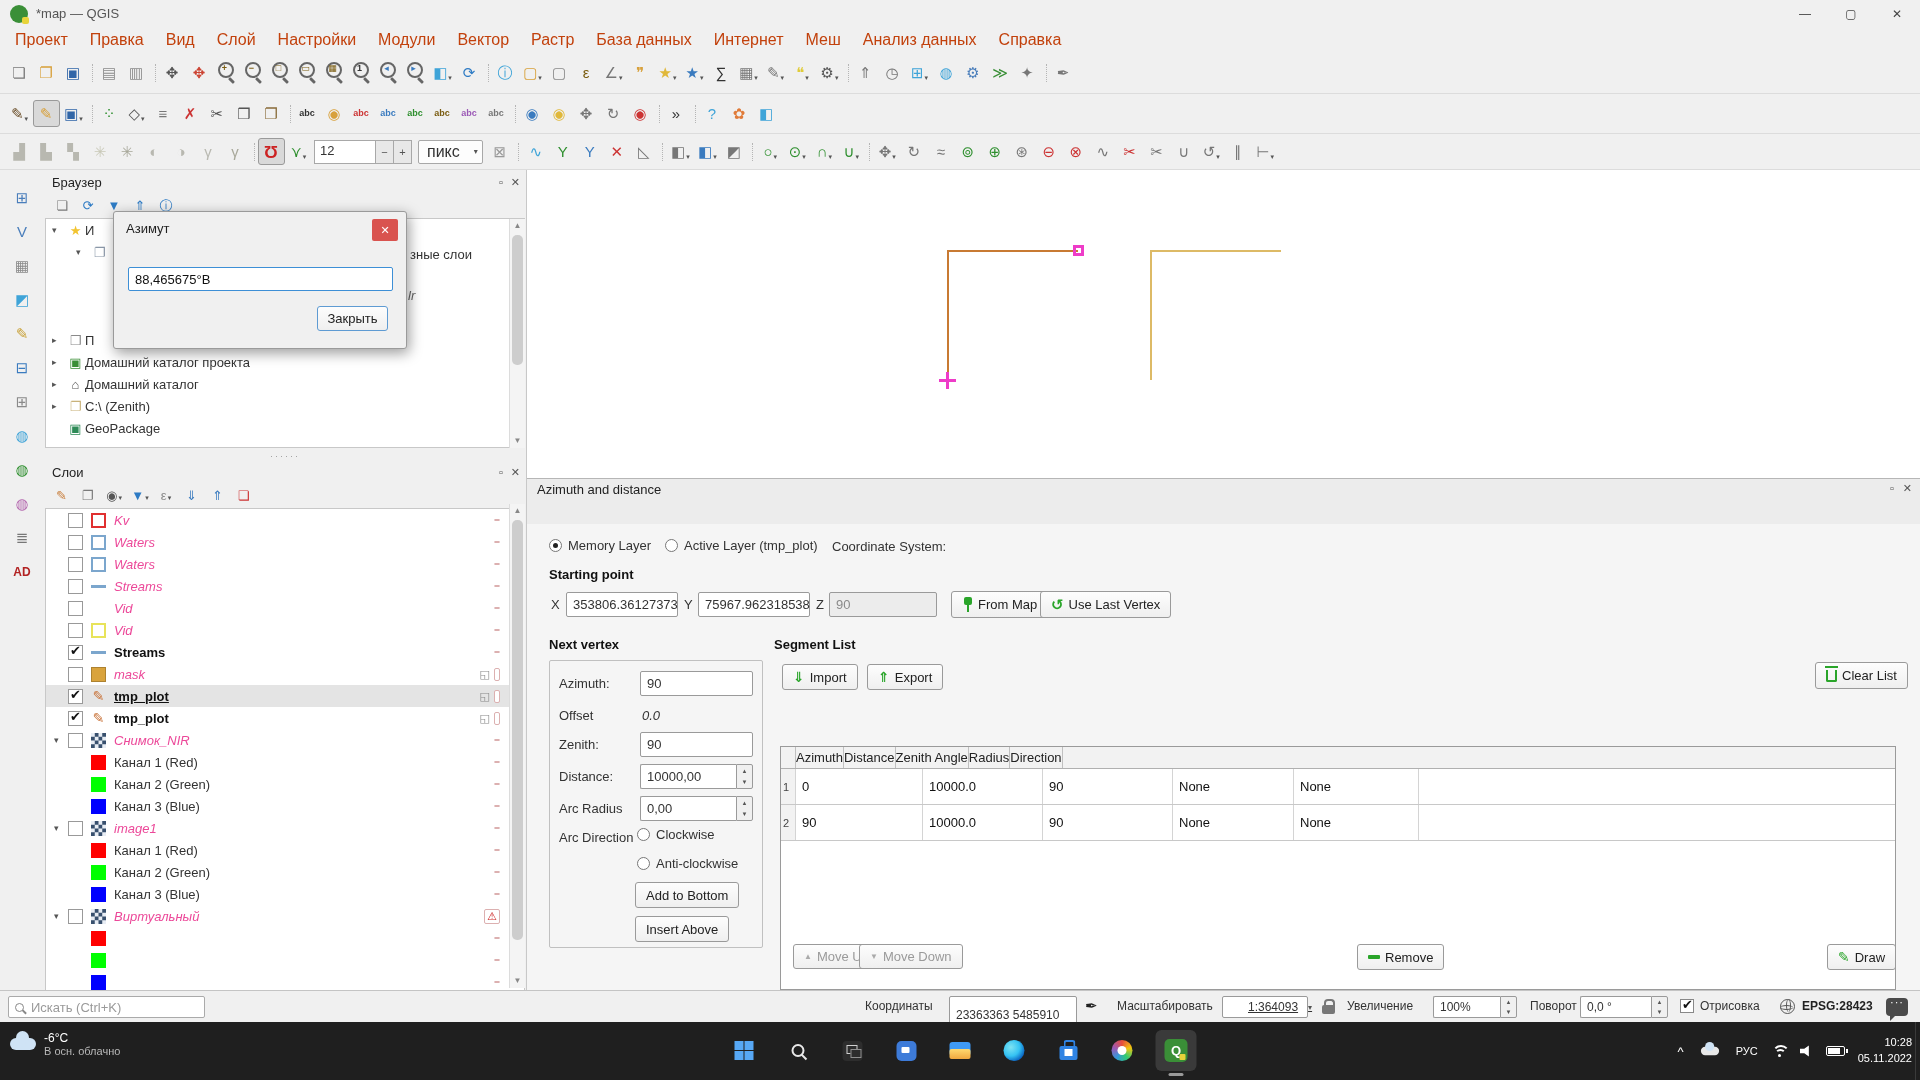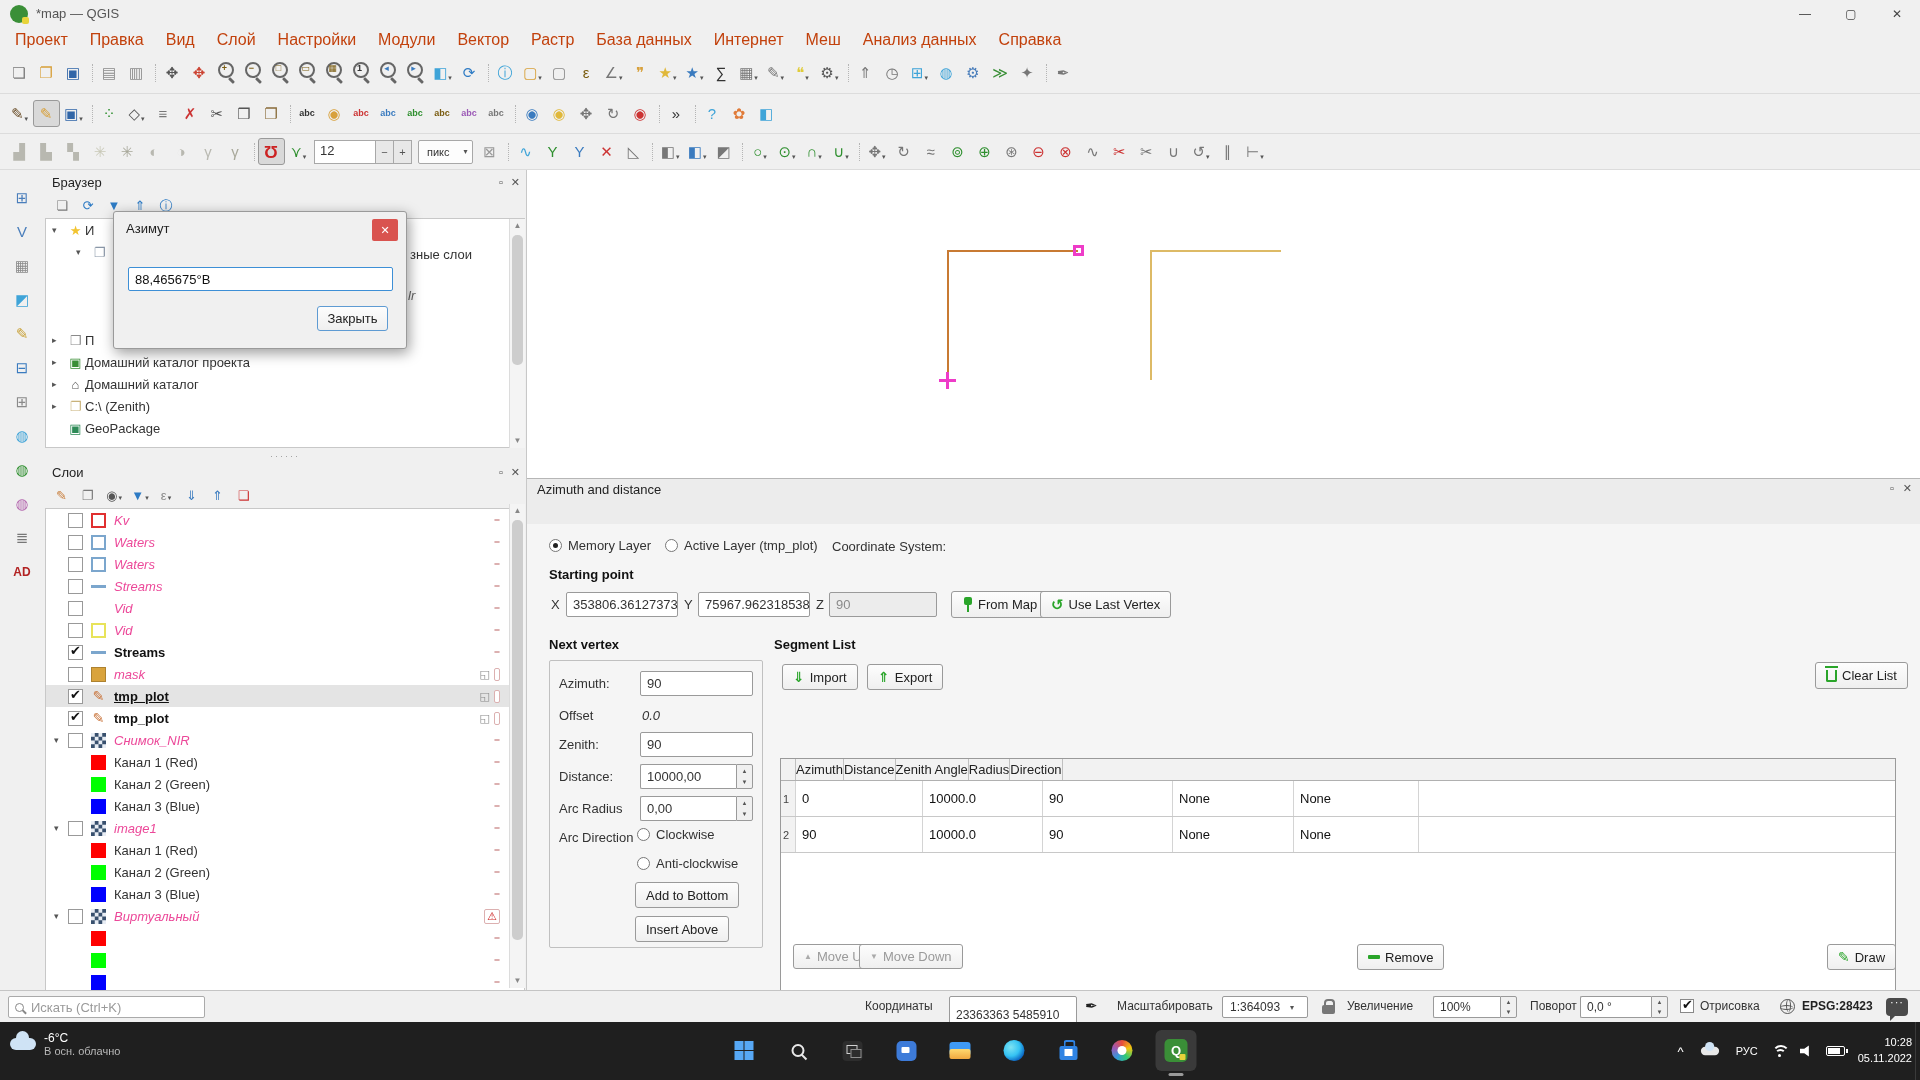--- a/index.html
+++ b/index.html
@@ -29,21 +29,21 @@
   .tbi.sep::after{content:"";width:0;height:18px;border-left:1px dotted #b5b5b5;}
   .tbi.pressed{background:#d9d9d9;border:1px solid #9a9a9a;}
   .tbi.magnet .g{transform:rotate(180deg);font-weight:bold;font-size:17px;}
   .tbi.mag .g{position:absolute;top:4px;left:6px;width:11px;height:11px;font-size:9px;font-weight:bold;display:flex;align-items:center;justify-content:center;}
   .tbi.mag::before{content:"";position:absolute;top:3px;left:5px;width:12px;height:12px;border:2px solid #666;border-radius:50%;}
   .tbi.mag::after{content:"";position:absolute;bottom:4px;right:5px;width:7px;height:3px;background:#666;transform:rotate(45deg);border-radius:1px;}
   .tb-spin{display:inline-flex;align-items:center;height:24px;margin:0 2px;flex:none;}
   .tb-spin .val{width:62px;height:24px;background:#fff;border:1px solid #a8a8a8;padding:2px 5px;font-size:13px;}
   .tb-spin .sbtn{width:18px;height:24px;background:#e8e8e8;border:1px solid #a8a8a8;border-left:none;display:flex;align-items:center;justify-content:center;font-size:11px;color:#555;}
   .tb-combo{display:inline-flex;align-items:center;height:24px;background:#fdfdfd;border:1px solid #a8a8a8;border-radius:2px;margin:0 4px;padding:0 4px 0 8px;flex:none;}
-  .tb-combo .cv{font-size:11px;color:#333;margin-right:14px;}
+  .tb-combo .cv{font-size:16px;color:#333;margin-right:14px;}
   .tb-combo .ca{font-size:8px;color:#555;}
   
   #leftbar{position:absolute;left:0;top:170px;width:44px;height:820px;background:#f0f0f0;display:flex;flex-direction:column;align-items:center;padding-top:14px;gap:7px;}
   #leftbar .tbi.adbadge .g{font-size:12px;font-weight:bold;letter-spacing:0;}
   
   .panel{position:absolute;background:#f0f0f0;border-right:1px solid #c8c8c8;}
   .panel-header{height:22px;display:flex;align-items:center;padding:2px 6px 0 8px;font-size:13px;color:#222;}
   .panel-header .pbtns{margin-left:auto;display:flex;gap:8px;}
   .panel-header .pbtns span{font-size:11px;color:#555;}
   .panel-tools{height:26px;display:flex;align-items:center;padding-left:6px;gap:2px;}
@@ -103,21 +103,21 @@
   .fld.disabled{background:#ececec;color:#8a8a8a;}
   .btn{background:linear-gradient(#fdfdfd,#efefef);border:1px solid #9a9a9a;border-radius:3px;display:inline-flex;align-items:center;justify-content:center;font-size:13px;color:#222;gap:5px;padding:0 10px;}
   .btn.disabled{color:#9a9a9a;}
   .bold-lab{font-weight:bold;font-size:13px;color:#111;}
   .groupbox{position:absolute;border:1px solid #c0c0c0;border-radius:2px;}
   .spin{display:flex;}
   .spin .fld{flex:1;border-right:none;border-radius:2px 0 0 2px;}
   .spin .arrows{width:17px;border:1px solid #9a9a9a;border-radius:0 2px 2px 0;background:#f0f0f0;display:flex;flex-direction:column;}
   .spin .arrows span{flex:1;font-size:6px;color:#555;display:flex;align-items:center;justify-content:center;}
   
-  #seg-table{position:absolute;left:253px;top:234px;width:1116px;height:244px;background:#fff;border:1px solid #9a9a9a;overflow:hidden;}
+  #seg-table{position:absolute;left:253px;top:222px;width:1116px;height:244px;background:#fff;border:1px solid #9a9a9a;overflow:hidden;}
   .shead{display:flex;height:22px;border-bottom:1px solid #b0b0b0;background:#f2f2f2;}
   .shead .hc{border-right:1px solid #c0c0c0;display:flex;align-items:center;justify-content:center;font-size:13px;color:#222;}
   .srow{display:flex;height:36px;border-bottom:1px solid #c8c8c8;}
   .srow .sc{border-right:1px solid #d4d4d4;display:flex;align-items:center;padding-left:6px;font-size:13px;color:#111;}
   .c0{width:15px;background:#f2f2f2;padding-left:2px !important;font-size:11px !important;color:#444 !important;}
   .c1{width:127px;}.c2{width:120px;}.c3{width:130px;}.c4{width:121px;}.c5{width:125px;}
   .ghost{flex:1;border-right:none !important;background:#fff;}
   
   .i-pin{width:11px;height:15px;position:relative;display:inline-block;}
   .i-pin::before{content:"";position:absolute;top:0;left:2px;width:8px;height:8px;background:#2aa52a;border-radius:2px;}
@@ -127,21 +127,21 @@
   .i-minus{width:12px;height:4px;background:#2aa52a;border-radius:1px;display:inline-block;}
   .i-pencil-g{color:#2aa52a;font-size:14px;}
   .i-trash{width:11px;height:12px;border:2px solid #2aa52a;border-top:none;border-radius:0 0 2px 2px;position:relative;display:inline-block;}
   .i-trash::before{content:"";position:absolute;top:-4px;left:-3px;width:13px;height:2px;background:#2aa52a;}
   .tri{font-size:8px;color:#aaa;}
   
   #statusbar{position:absolute;left:0;top:990px;width:1920px;height:32px;background:#f0f0f0;border-top:1px solid #c4c4c4;}
   #statusbar .lab{position:absolute;top:8px;font-size:12px;color:#333;}
   .mini-mag{width:9px;height:9px;border:1.5px solid #888;border-radius:50%;position:relative;display:inline-block;}
   .mini-mag::after{content:"";position:absolute;right:-4px;bottom:-2px;width:5px;height:1.5px;background:#888;transform:rotate(45deg);}
-  .sb-combo{position:absolute;display:flex;align-items:center;background:#fff;border:1px solid #9a9a9a;border-radius:2px;height:22px;top:5px;padding:0 4px 0 7px;font-size:12px;}
+  .sb-combo{position:absolute;display:flex;align-items:center;background:#fff;border:1px solid #9a9a9a;border-radius:2px;height:22px;top:5px;padding:0 4px 0 25px;font-size:12px;text-decoration:underline;}
   .sb-combo .ca{margin-left:10px;font-size:8px;color:#555;}
   .i-lock{position:absolute;width:13px;height:9px;background:#777;border-radius:2px;top:14px;}
   .i-lock::before{content:"";position:absolute;top:-6px;left:2px;width:7px;height:6px;border:2px solid #777;border-bottom:none;border-radius:4px 4px 0 0;}
   .sb-check{position:absolute;top:8px;width:14px;height:14px;border:1px solid #888;background:#fff;}
   .sb-check::after{content:"✔";position:absolute;left:1px;top:-3px;font-size:13px;color:#111;}
   .i-globe{position:absolute;width:15px;height:15px;border-radius:50%;border:1.5px solid #555;top:8px;}
   .i-globe::before{content:"";position:absolute;left:4.5px;top:-1px;width:3px;height:13px;border-left:1.5px solid #555;border-right:1.5px solid #555;border-radius:50%;}
   .i-globe::after{content:"";position:absolute;left:-1px;top:4.5px;height:3px;width:13px;border-top:1.5px solid #555;border-bottom:1.5px solid #555;border-radius:50%;}
   .i-bubble{position:absolute;width:22px;height:18px;background:#4a4a4a;border-radius:4px;top:7px;}
   .i-bubble::before{content:"";position:absolute;bottom:-5px;left:4px;border:3px solid transparent;border-top-color:#4a4a4a;border-left-color:#4a4a4a;}

